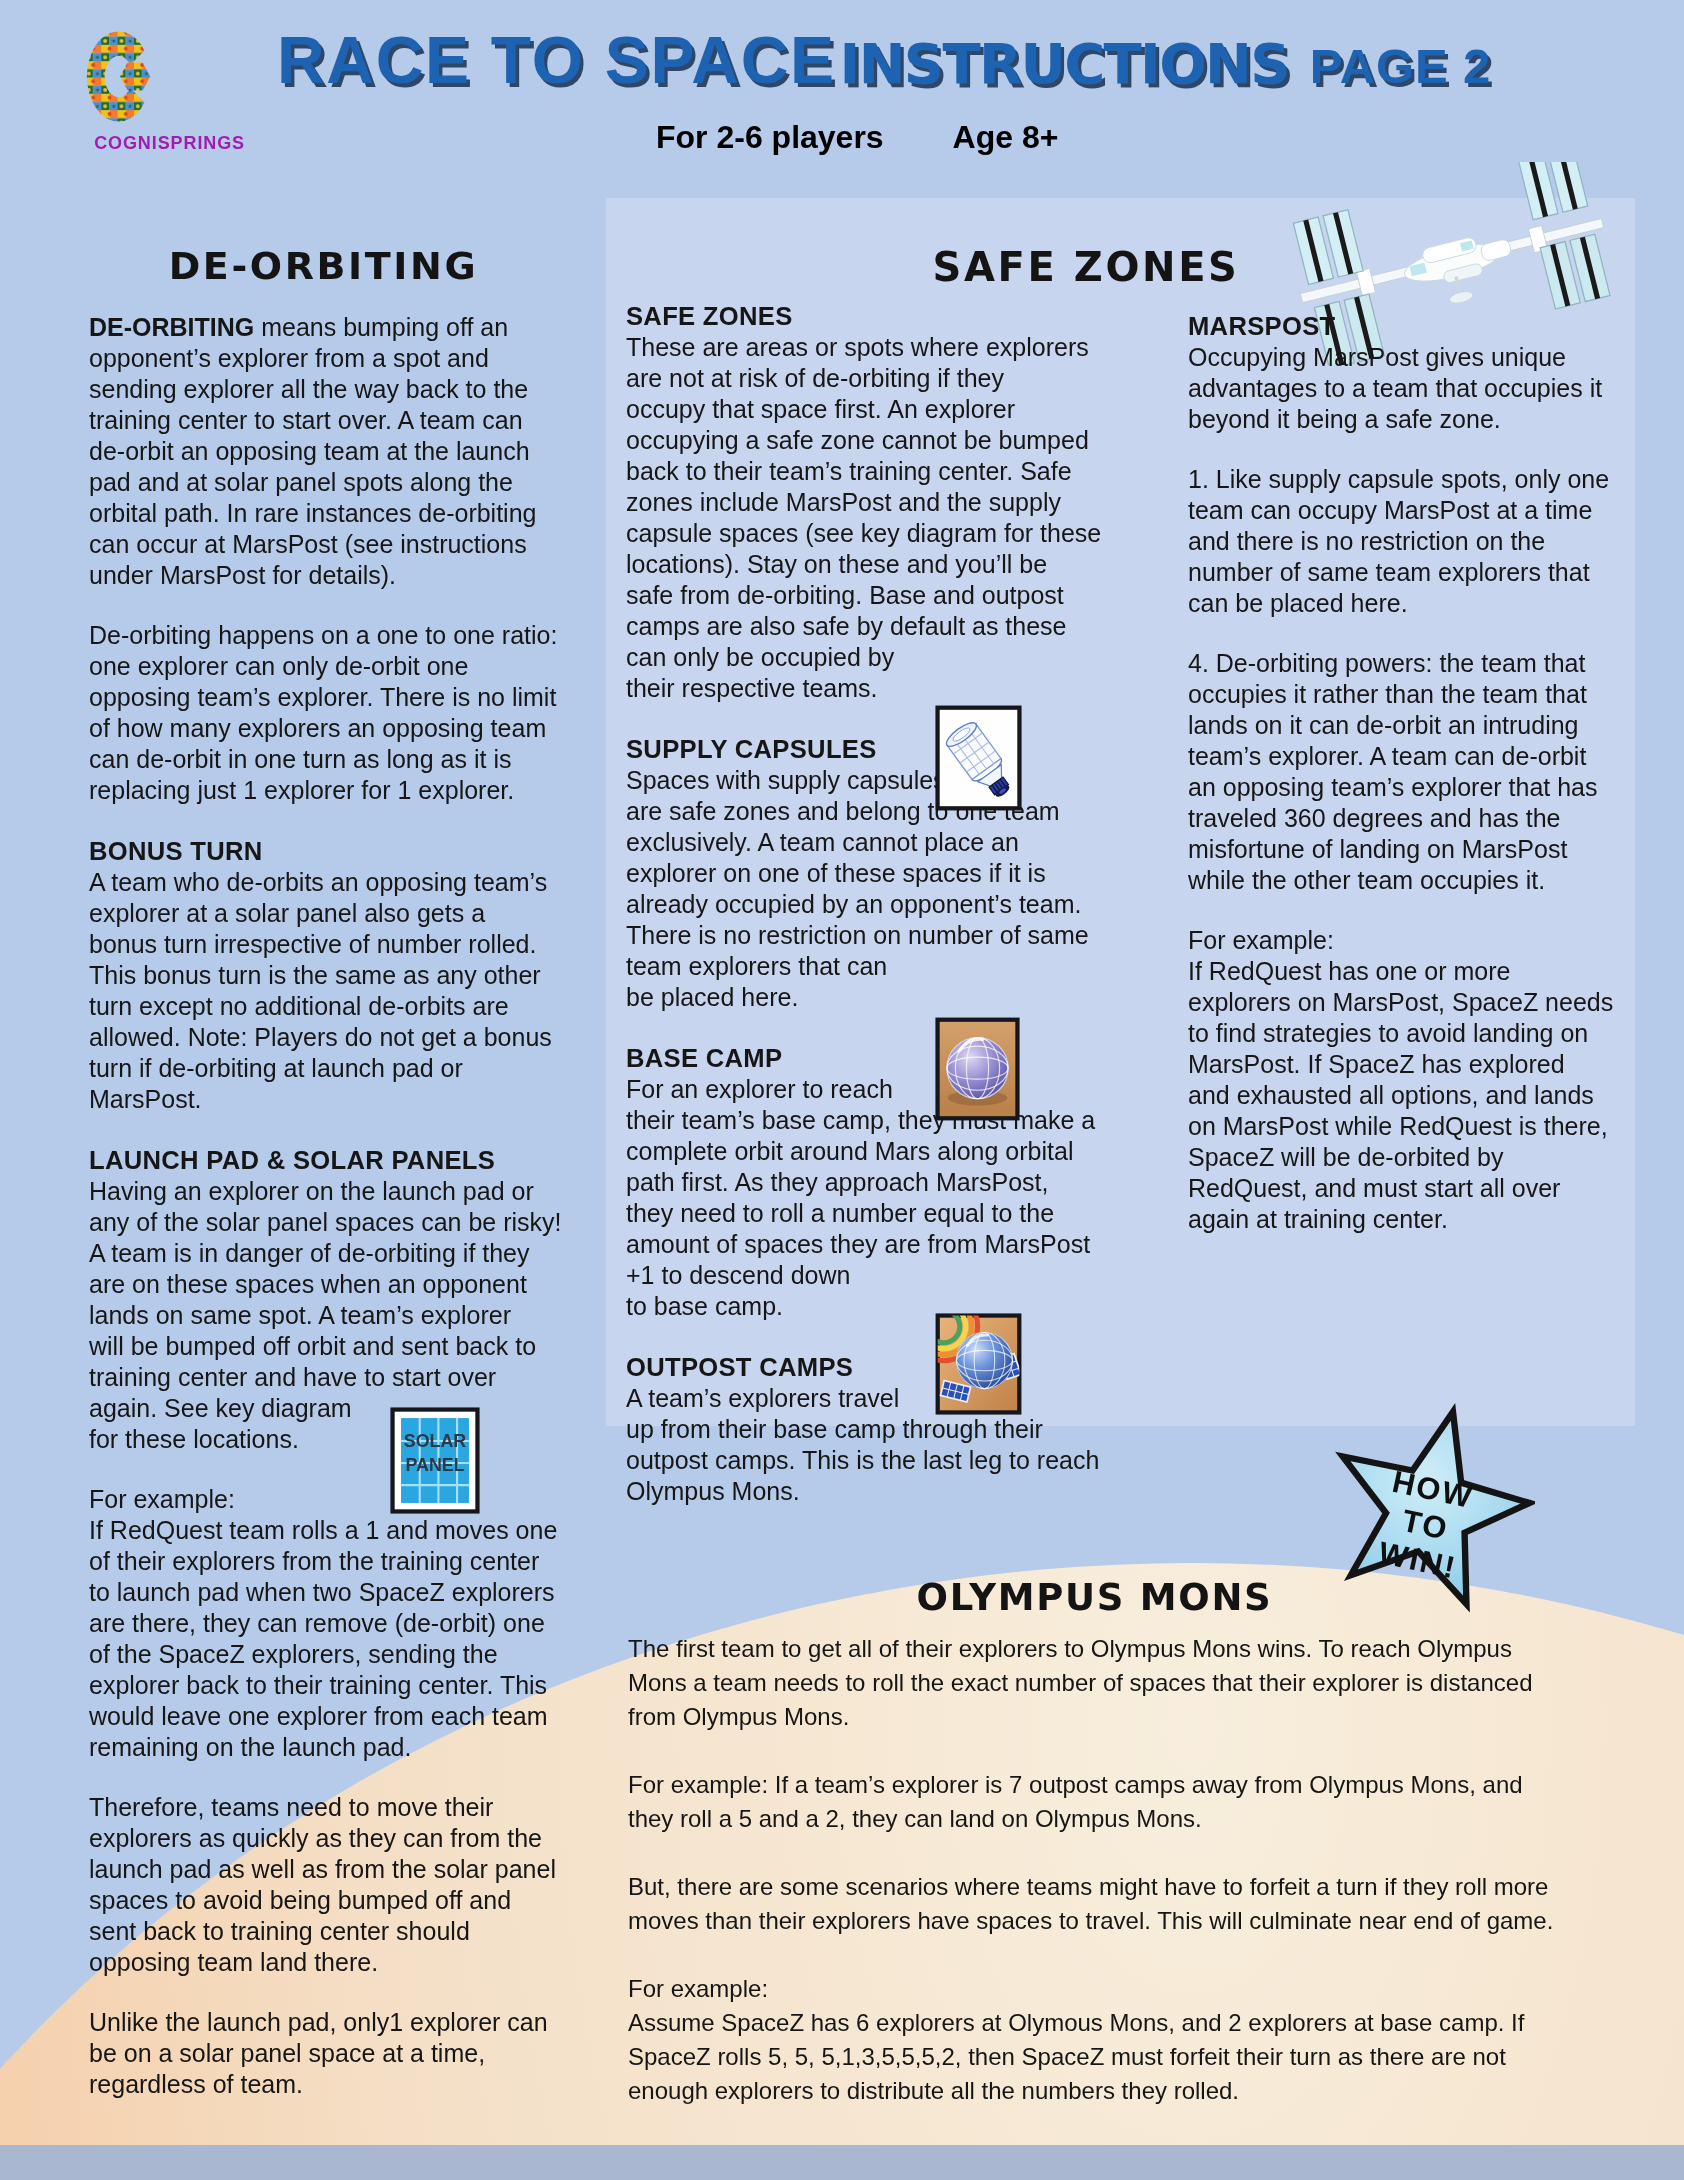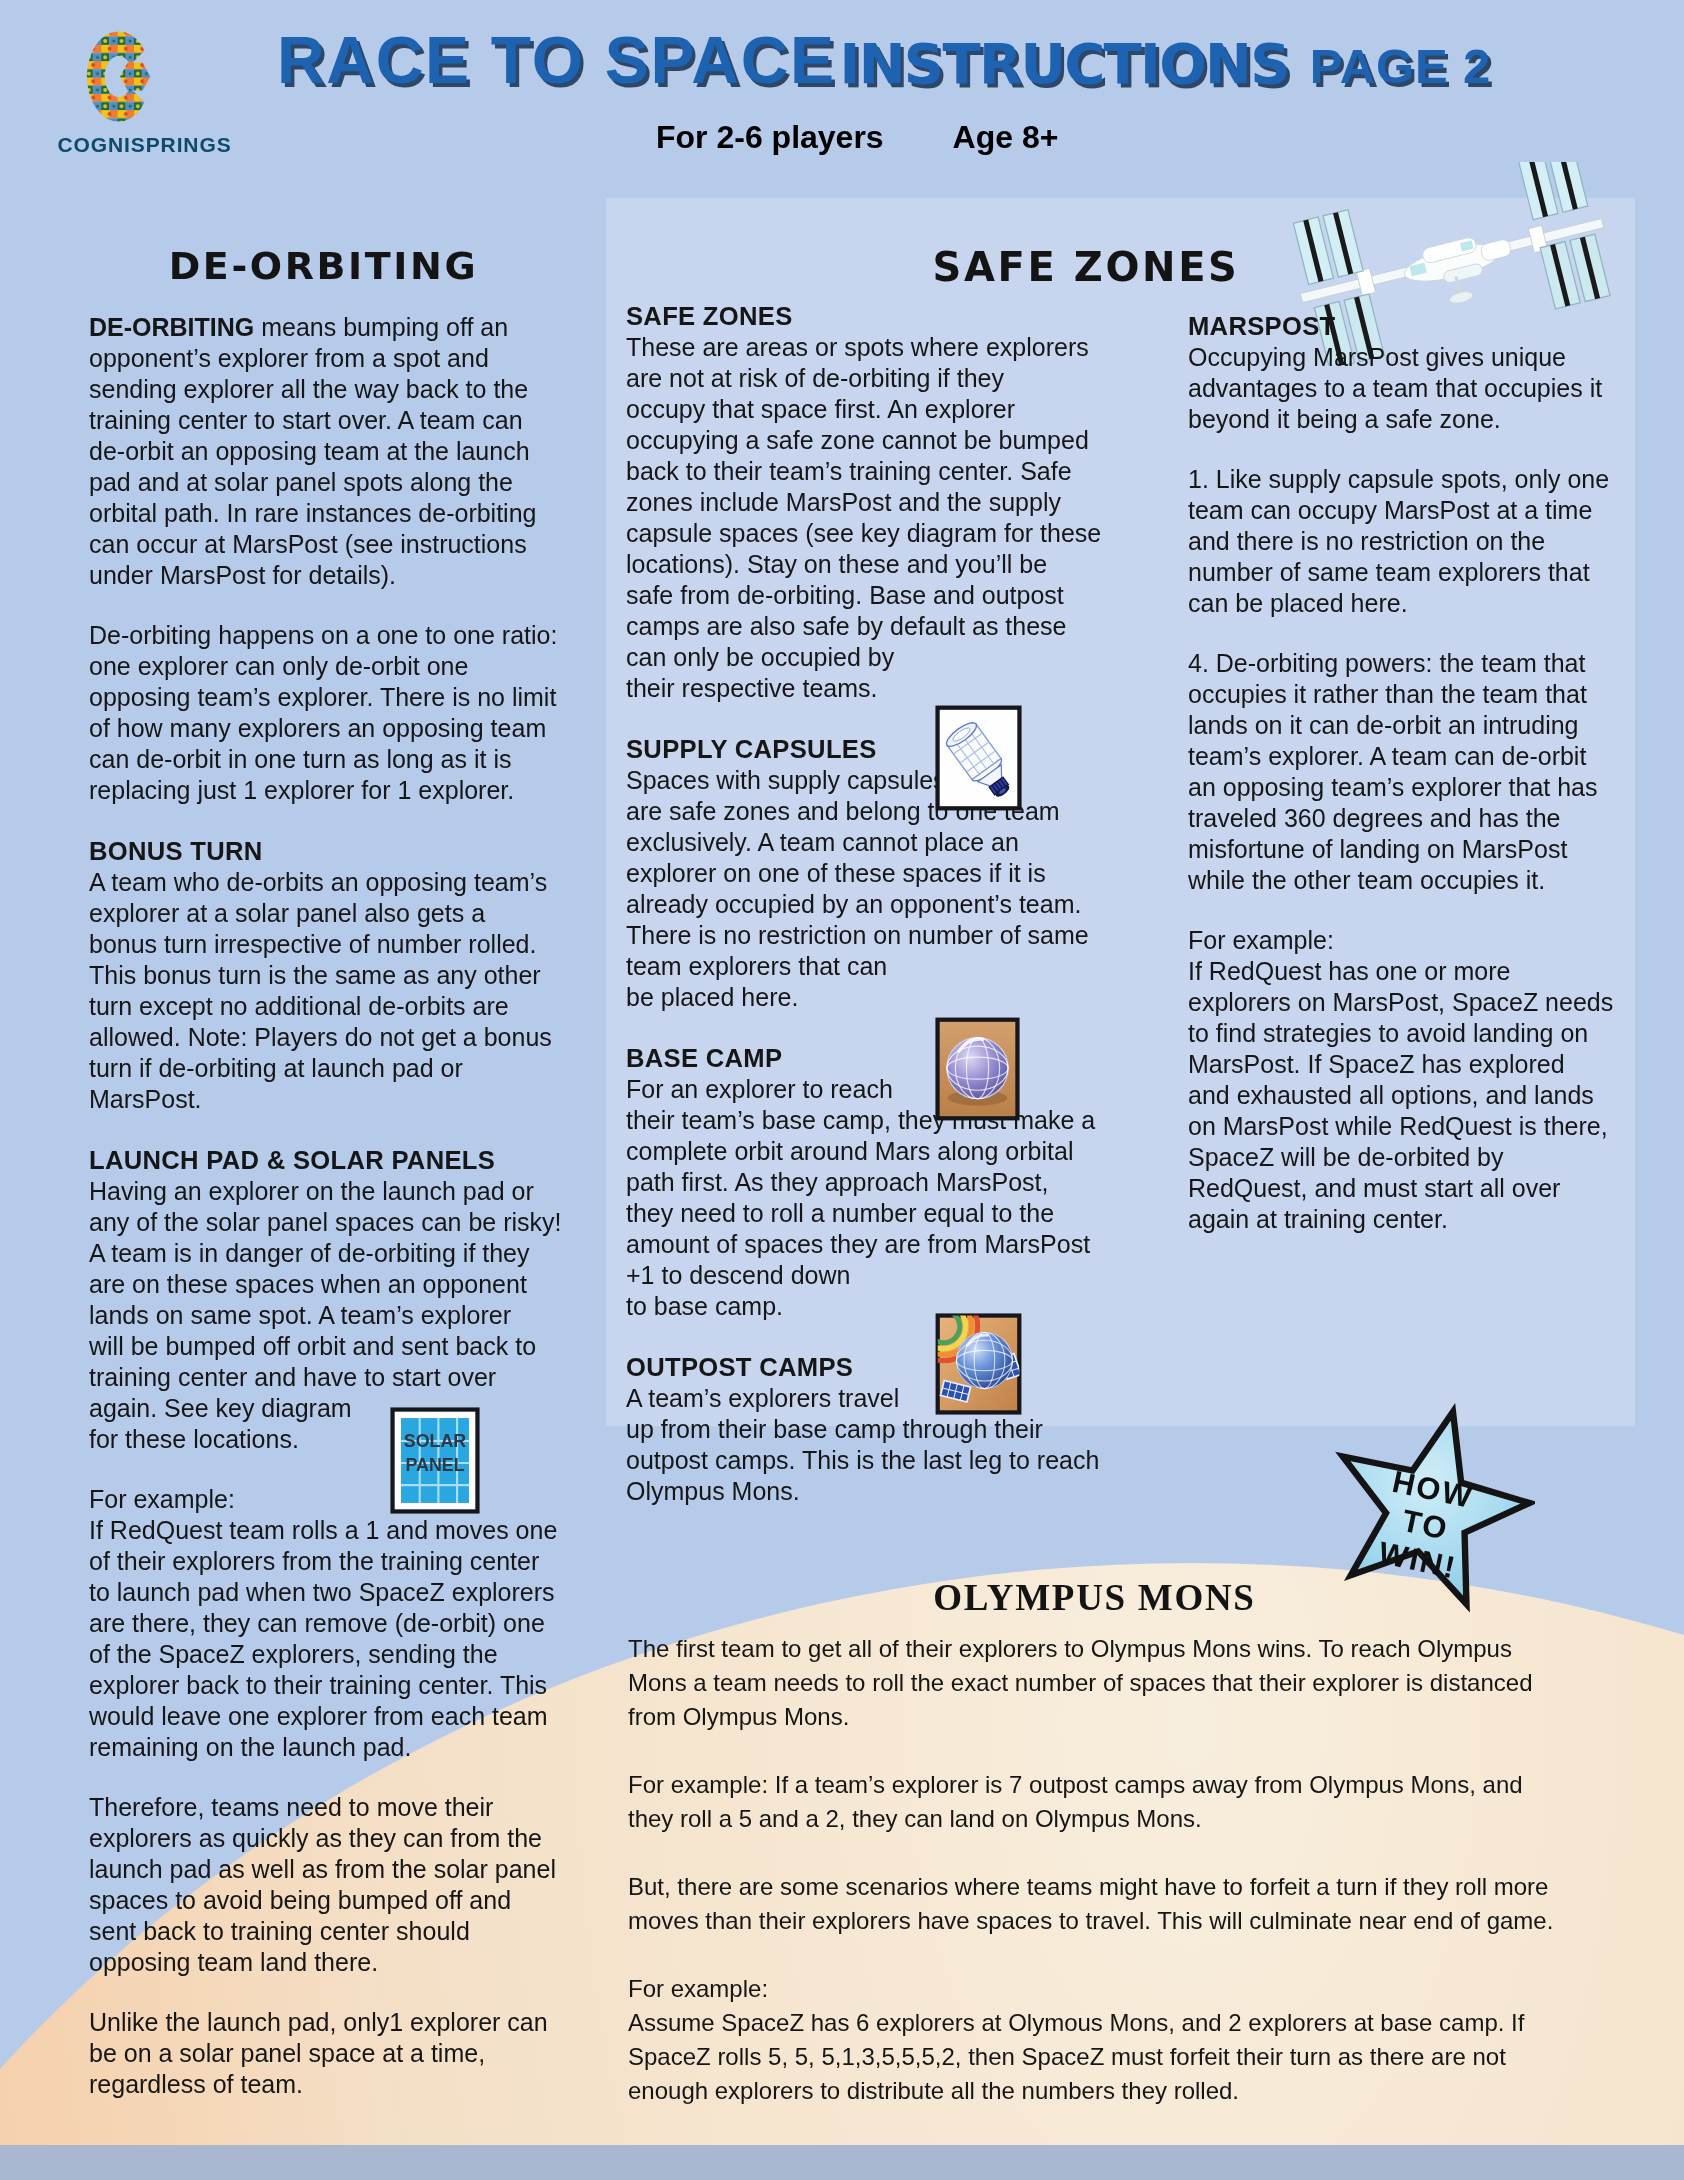--- a/index.html
+++ b/index.html
@@ -4,34 +4,34 @@
 <style>
   html,body{margin:0;padding:0;background:#8796b3;}
   .page{position:relative;width:1685px;height:2181px;background:#b6cae9;overflow:hidden;
         font-family:"Liberation Sans",sans-serif;color:#161616;}
   .panel{position:absolute;left:606px;top:198px;width:1029px;height:1228px;background:#c8d5ee;}
   .mars{position:absolute;left:-341px;top:1563px;width:3066px;height:2726px;border-radius:50%;
         background:radial-gradient(ellipse at 50% 6%, #f8eedd 0%, #f4dfc6 38%, #f6c79c 68%, #f6b488 88%, #f2a771 100%);}
   .strip{position:absolute;left:0;top:2145px;width:100%;height:36px;background:#a9b7d0;}
 
   .logo-svg{position:absolute;left:85px;top:25.6px;}
-  .brand{position:absolute;left:44px;top:133px;width:201px;text-align:center;font-weight:bold;
-         font-size:21px;letter-spacing:0.9px;color:#0c4a6e;}
+  .brand{position:absolute;left:44px;top:133px;width:201px;text-align:right;font-weight:bold;
+         font-size:18px;letter-spacing:0.9px;color:#a21caf;}
   .title{position:absolute;left:277px;top:22px;white-space:nowrap;color:#1d63b2;font-weight:bold;
          text-shadow:3.4px 4.3px 0 rgba(13,38,70,.8);}
   .title .t1{font-size:66px;letter-spacing:1.7px;}
   .title .t2{font-size:56px;font-family:"DejaVu Sans",sans-serif;letter-spacing:-1.7px;}
   .title .t3{font-size:49px;margin-left:17px;letter-spacing:0.9px;}
   .subtitle{position:absolute;left:656px;top:119px;font-size:32px;font-weight:bold;color:#000000;}
   .subtitle .age{margin-left:60px;}
 
   .bighead{font-family:"DejaVu Sans",sans-serif;font-weight:bold;color:#141414;}
   .head-deorbit{position:absolute;left:102px;top:244px;width:443px;text-align:center;font-size:38px;letter-spacing:2.6px;}
   .banner-safe{position:absolute;left:609px;top:244px;width:954px;text-align:center;font-size:40px;letter-spacing:2.6px;}
-  .banner-olympus{position:absolute;left:626px;top:1576px;width:937px;text-align:center;font-size:37px;letter-spacing:1.7px;font-family:Liberation Serif, serif;}
+  .banner-olympus{position:absolute;left:626px;top:1576px;width:937px;text-align:center;font-size:37px;letter-spacing:1.7px;}
 
   .col{position:absolute;font-size:25px;line-height:31px;}
   .col .p{white-space:pre-line;margin:0 0 29px 0;}
   .col .sub{font-size:25.6px;line-height:32px;font-weight:bold;margin:0;letter-spacing:0.3px;}
   .col-left{left:89px;top:312px;width:552px;}
   .col-mid{left:626px;top:300px;width:532px;}
   .col-right{left:1188px;top:310px;width:468px;}
   .bottom-block{position:absolute;left:628px;top:1632px;width:1037px;font-size:24px;line-height:34px;}
   .bottom-block .p{white-space:pre-line;margin:0 0 34px 0;}
   .b{font-weight:bold;}

